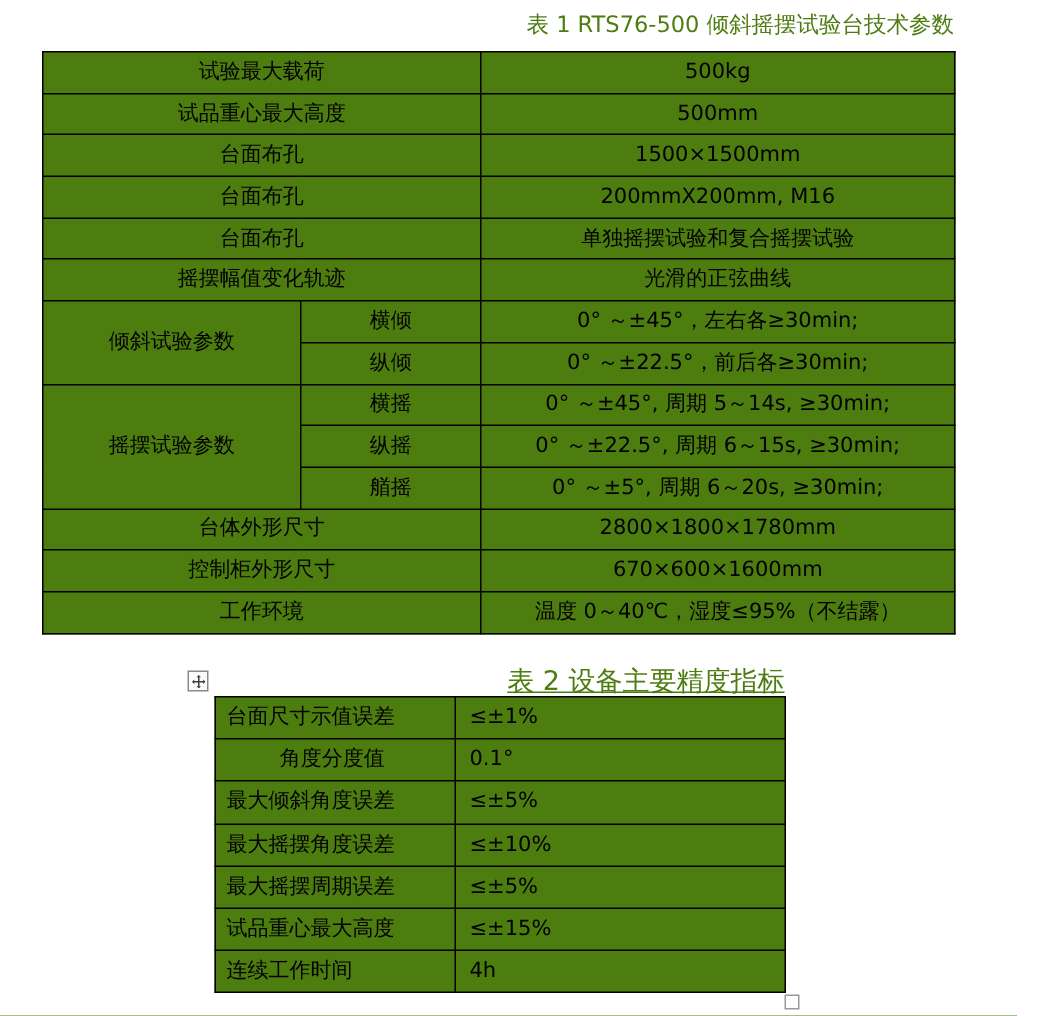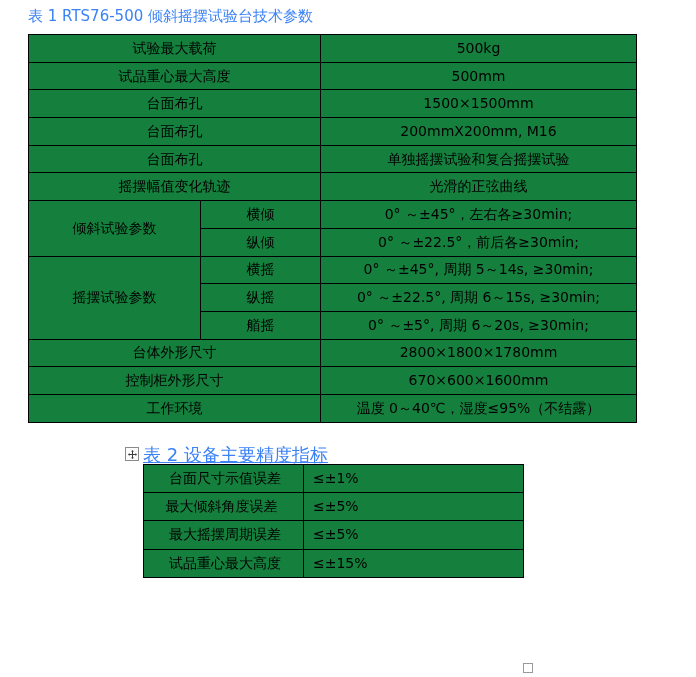--- a/index.html
+++ b/index.html
@@ -2,37 +2,37 @@
 <html><head>
 <meta charset="utf-8">
 <style>
   html,body{margin:0;padding:0;}
   body{
     width:696px;height:677px;background:#ffffff;position:relative;
     font-family:"DejaVu Sans","Liberation Sans",sans-serif;
     color:#000000;
   }
   .caption{
-    position:absolute;text-align:left;font-size:15px;line-height:17px;
-    color:#3b82f6;white-space:nowrap;
+    position:absolute;text-align:right;font-size:15px;line-height:17px;
+    color:#4d7c0f;white-space:nowrap;
   }
   #caption1{left:28px;top:8px;width:608px;}
   #caption2{left:143px;top:446px;width:380px;font-size:18px;text-decoration:underline;}
-  table{position:absolute;border-collapse:collapse;table-layout:fixed;background:#15803d;}
+  table{position:absolute;border-collapse:collapse;table-layout:fixed;background:#4d7c0f;}
   td{
     border:1px solid #000;font-size:14px;line-height:17px;
     vertical-align:middle;padding:0 4px;overflow:hidden;white-space:nowrap;
   }
   
   #table1{left:28px;top:34px;width:608px;}
   #table1 td{height:26.7px;text-align:center;}
   
   #table2{left:143px;top:464px;width:380px;}
   #table2 td{height:27.2px;}
-  #table2 td.k{text-align:center;padding-left:7px;}
+  #table2 td.k{text-align:left;padding-left:7px;}
   #table2 tr:nth-child(2) td.k{text-align:center;padding-left:0;}
   #table2 td.v{text-align:left;padding-left:9px;}
   
   #move-handle{
     position:absolute;left:125px;top:447px;width:12px;height:12px;
     border:1px solid #8a8a8a;background:#fbfbfb;
     display:flex;align-items:center;justify-content:center;cursor:move;
   }
   #resize-handle{
     position:absolute;left:523px;top:663px;width:8px;height:8px;
@@ -124,27 +124,39 @@
   <colgroup>
       <col style="width:160px">
       <col style="width:220px">
     </colgroup>
   <tbody>
     <tr>
       <td class="k">台面尺寸示值误差</td>
       <td class="v">≤±1%</td>
     </tr>
     <tr>
+      <td class="k">角度分度值</td>
+      <td class="v">0.1°</td>
+    </tr>
+    <tr>
       <td class="k">最大倾斜角度误差</td>
       <td class="v">≤±5%</td>
+    </tr>
+    <tr>
+      <td class="k">最大摇摆角度误差</td>
+      <td class="v">≤±10%</td>
     </tr>
     <tr>
       <td class="k">最大摇摆周期误差</td>
       <td class="v">≤±5%</td>
     </tr>
     <tr>
       <td class="k">试品重心最大高度</td>
       <td class="v">≤±15%</td>
     </tr>
+    <tr>
+      <td class="k">连续工作时间</td>
+      <td class="v">4h</td>
+    </tr>
   </tbody>
 </table>
 
 <div id="resize-handle"></div>
 
 </body></html>

